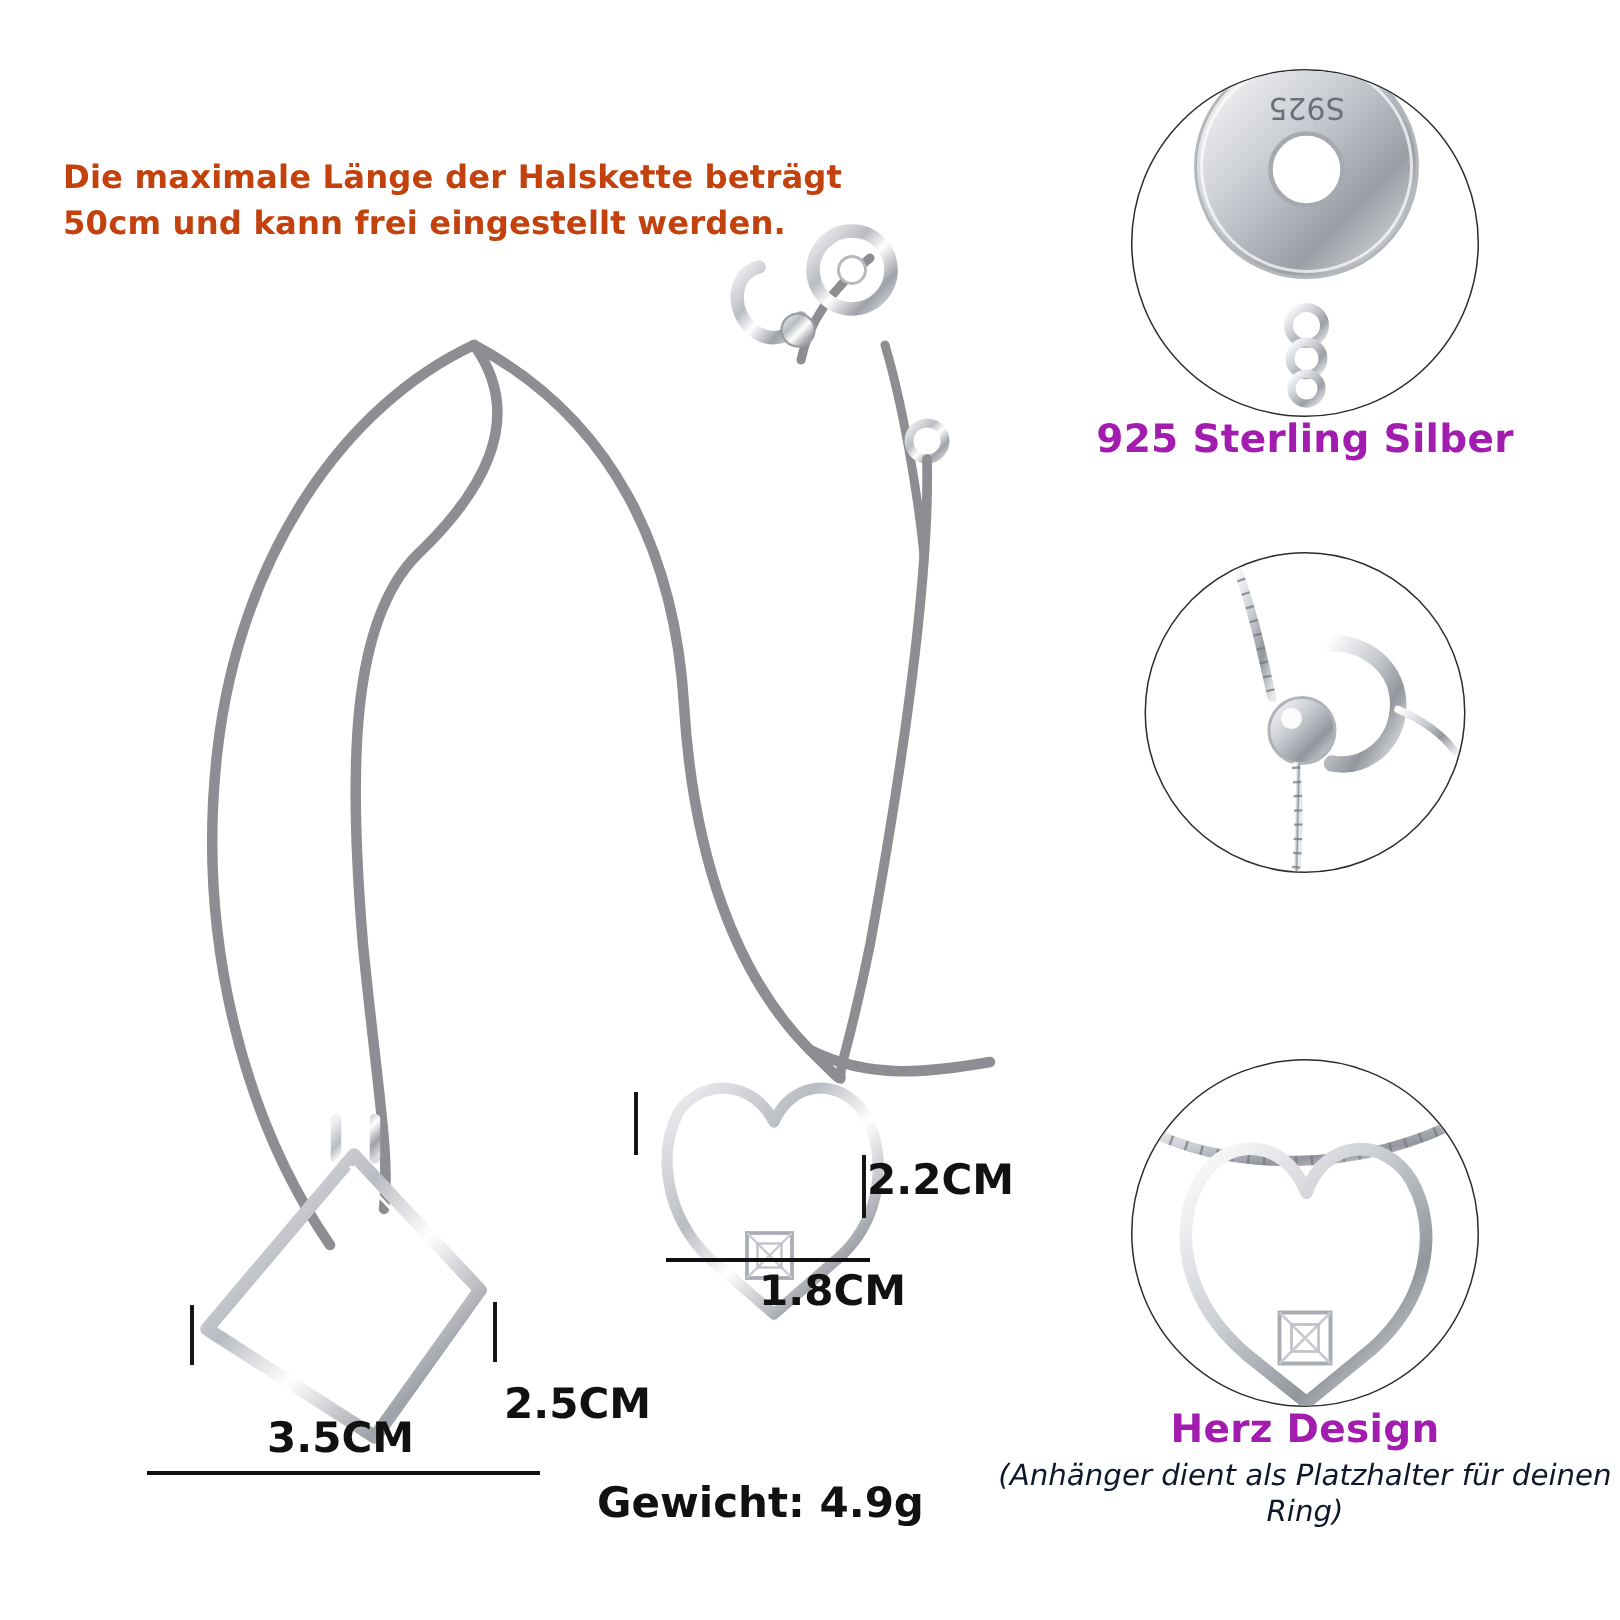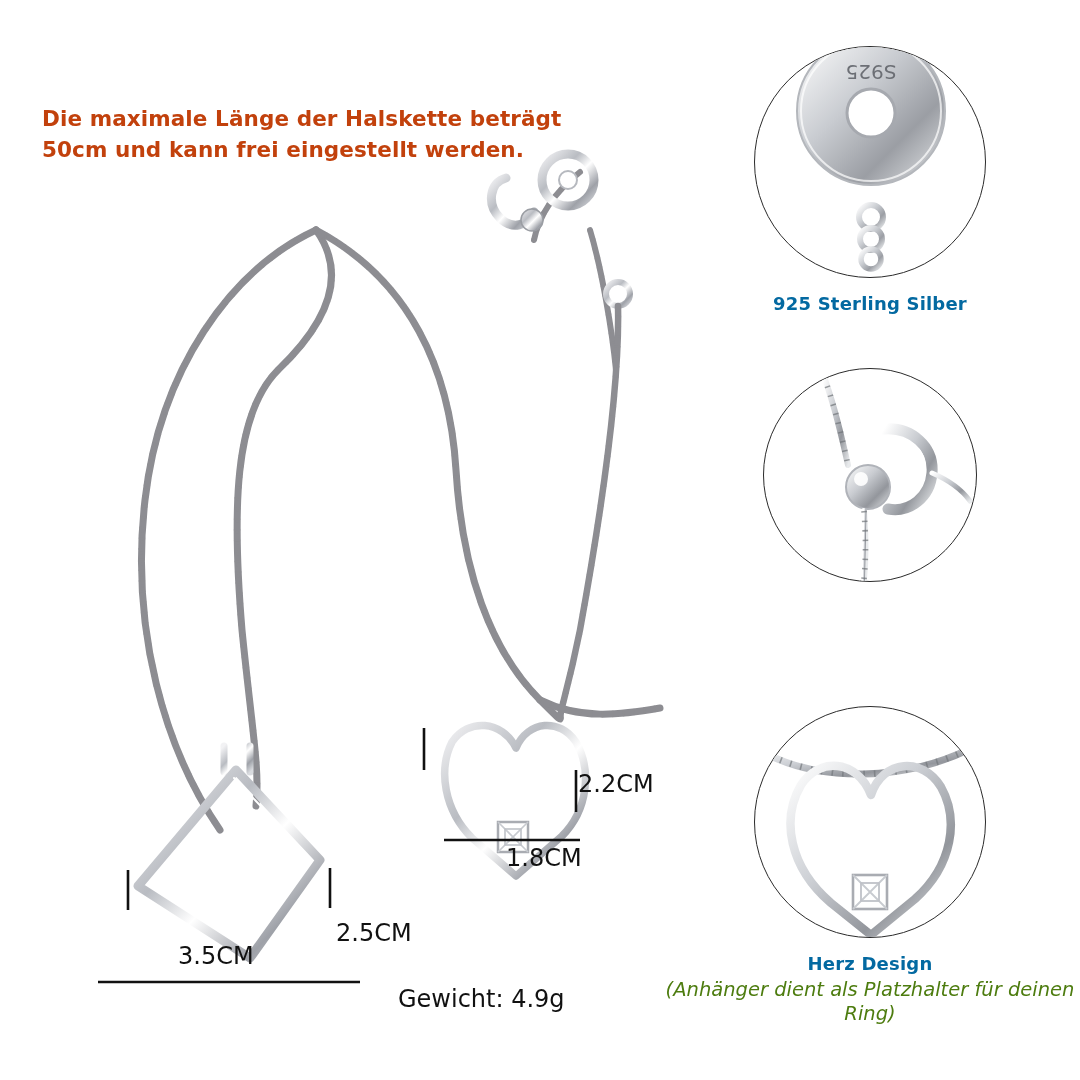--- a/index.html
+++ b/index.html
@@ -29,22 +29,22 @@
     font-size: 21.5px;
     font-weight: 700;
     line-height: 1.42;
     letter-spacing: .1px;
     color: #c2410c;
   }
 
   
   .meas {
     position: absolute;
-    font-size: 24px;
-    font-weight: 400;
+    font-size: 28px;
+    font-weight: 700;
     color: #111;
     white-space: nowrap;
   }
   .meas-22 { left: 578px; top: 770px; }
   .meas-18 { left: 506px; top: 844px; text-align: right; }
   .meas-25 { left: 336px; top: 896px; margin-top: 23px; }
   .meas-35 { left: 178px; top: 942px; }
   .weight  { left: 398px; top: 964px; margin-top: 21px; }
 
   
@@ -67,32 +67,32 @@
   .circle-wrap.small { width: 214px; height: 214px; }
   .circle-border {
     position: absolute;
     inset: 0;
     border: 1.6px solid #2b2b2b;
     border-radius: 50%;
     overflow: hidden;
     background: #fff;
   }
   .feature-title {
-    margin-top: 15px;
-    font-size: 18px;
+    margin-top: 0;
+    font-size: 26px;
     font-weight: 700;
     letter-spacing: .2px;
-    color: #0369a1;
+    color: #a21caf;
   }
   .feature-sub {
     margin-top: 4px;
     font-size: 19.5px;
     font-style: italic;
     line-height: 1.25;
-    color: #4d7c0f;
+    color: #0f172a;
   }
 
   svg { display: block; }
   .chain { stroke: #8d8d92; fill: none; }
 </style>
 </head>
 <body>
 
 <div class="stage">
 

